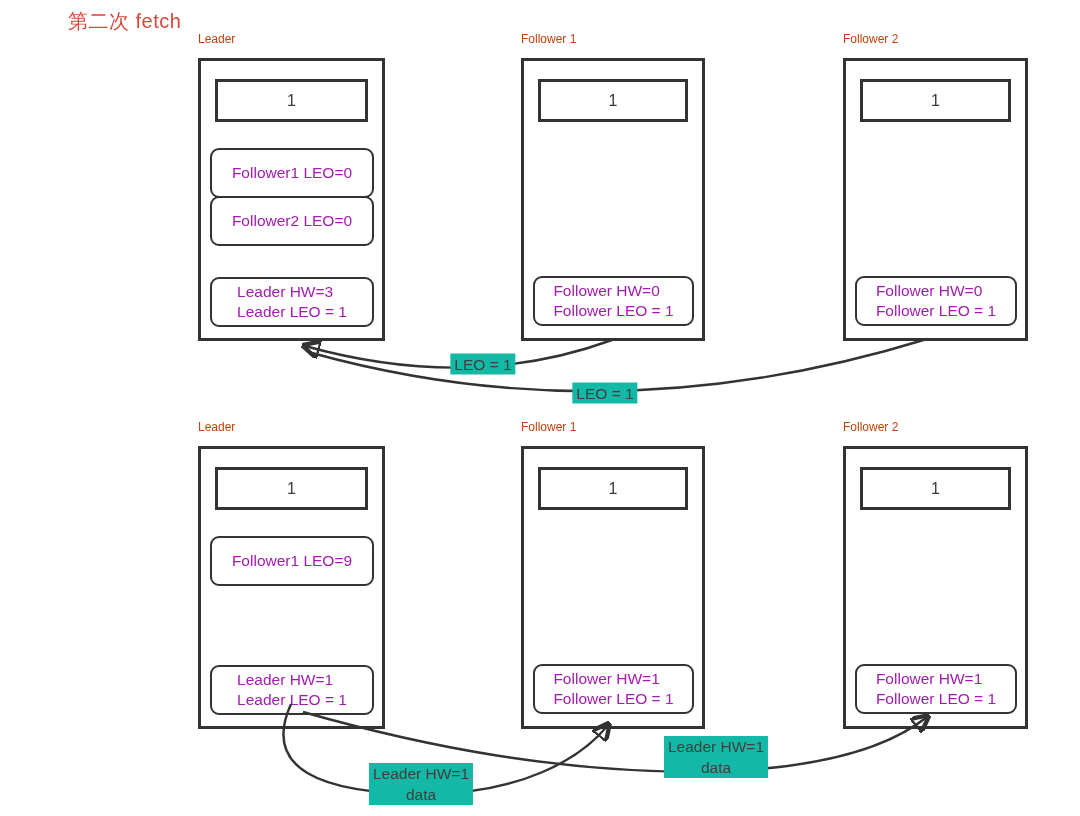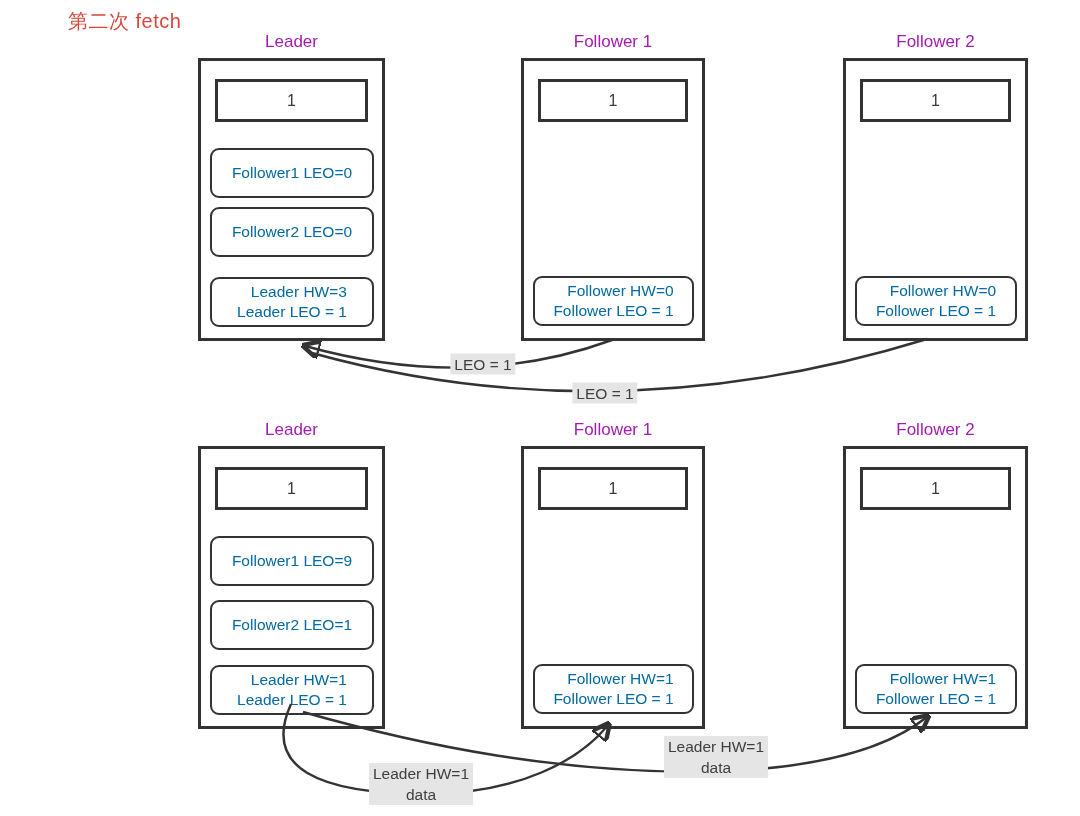--- a/index.html
+++ b/index.html
@@ -9,61 +9,61 @@
     position:relative; width:1080px; height:816px;
     background:#ffffff; overflow:hidden; color:#3b3b3b;
   }
   .page-title {
     position:absolute; left:22px; top:8px;
     font-size:20px; letter-spacing:0.5px; color:#d8473b;margin-left:46px;
   }
   .node { position:absolute; }
   .node-title {
     position:absolute; left:0; top:-26px; width:100%;
-    text-align:center; font-size:17px; color:#a21caf; white-space:nowrap;
+    text-align:left; font-size:12px; color:#c2410c; white-space:nowrap;
   }
   .node-box {
     position:absolute; left:0; top:0; right:0; bottom:0;
     border:3px solid #333333; background:#ffffff;
   }
   .segment {
     position:absolute; left:17px; right:17px; top:21px; height:43px;
     border:3px solid #333333; background:#ffffff;
     display:flex; align-items:center; justify-content:center;
     font-size:16px; color:#3b3b3b;
   }
   .cell {
     position:absolute; left:12px; right:11px; height:50px;
     border:2.5px solid #333333; border-radius:9px; background:#ffffff;
     display:flex; align-items:center; justify-content:center;
-    text-align:right; font-size:15.5px; line-height:20px;
-    white-space:pre-line; color:#0369a1;
+    text-align:left; font-size:15.5px; line-height:20px;
+    white-space:pre-line; color:#a21caf;
   }
   .arrows { position:absolute; left:0; top:0; width:1080px; height:816px; pointer-events:none; }
   .arrows path { fill:none; stroke:#333333; stroke-width:2.4; }
   .arrow-label {
     position:absolute; transform:translate(-50%,-50%);
-    background:#e5e5e5; padding:0 4px;
+    background:#14b8a6; padding:0 4px;
     font-size:15.5px; line-height:21px; text-align:center;
     white-space:pre-line; color:#3f3f3f;
   }
 </style>
 </head>
 <body>
 
 <div class="canvas">
 
   <div class="page-title">第二次 fetch</div>
 
   <div class="node" style="left:198px;top:58px;width:187px;height:283px">
     <div class="node-title">Leader</div>
     <div class="node-box"></div>
     <div class="segment">1</div>
     <div class="cell" style="top:90px">Follower1 LEO=0</div>
-    <div class="cell" style="top:149px">Follower2 LEO=0</div>
+    <div class="cell" style="top:138px">Follower2 LEO=0</div>
     <div class="cell" style="top:219px">Leader HW=3
 Leader LEO = 1</div>
   </div>
 
   <div class="node" style="left:521px;top:58px;width:184px;height:283px">
     <div class="node-title">Follower 1</div>
     <div class="node-box"></div>
     <div class="segment">1</div>
     <div class="cell" style="top:218px">Follower HW=0
 Follower LEO = 1</div>
@@ -75,21 +75,20 @@
     <div class="segment">1</div>
     <div class="cell" style="top:218px">Follower HW=0
 Follower LEO = 1</div>
   </div>
 
   <div class="node" style="left:198px;top:446px;width:187px;height:283px">
     <div class="node-title">Leader</div>
     <div class="node-box"></div>
     <div class="segment">1</div>
     <div class="cell" style="top:90px">Follower1 LEO=9</div>
-    <div class="cell" style="top:154px">Follower2 LEO=1</div>
     <div class="cell" style="top:219px">Leader HW=1
 Leader LEO = 1</div>
   </div>
 
   <div class="node" style="left:521px;top:446px;width:184px;height:283px">
     <div class="node-title">Follower 1</div>
     <div class="node-box"></div>
     <div class="segment">1</div>
     <div class="cell" style="top:218px">Follower HW=1
 Follower LEO = 1</div>

